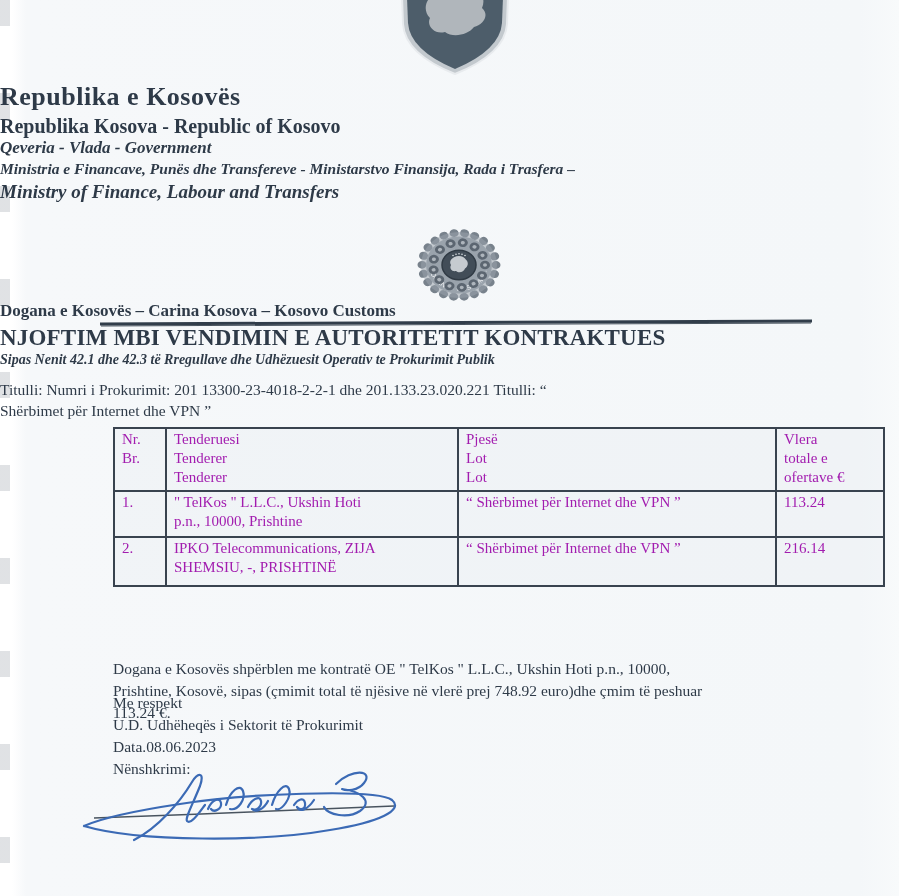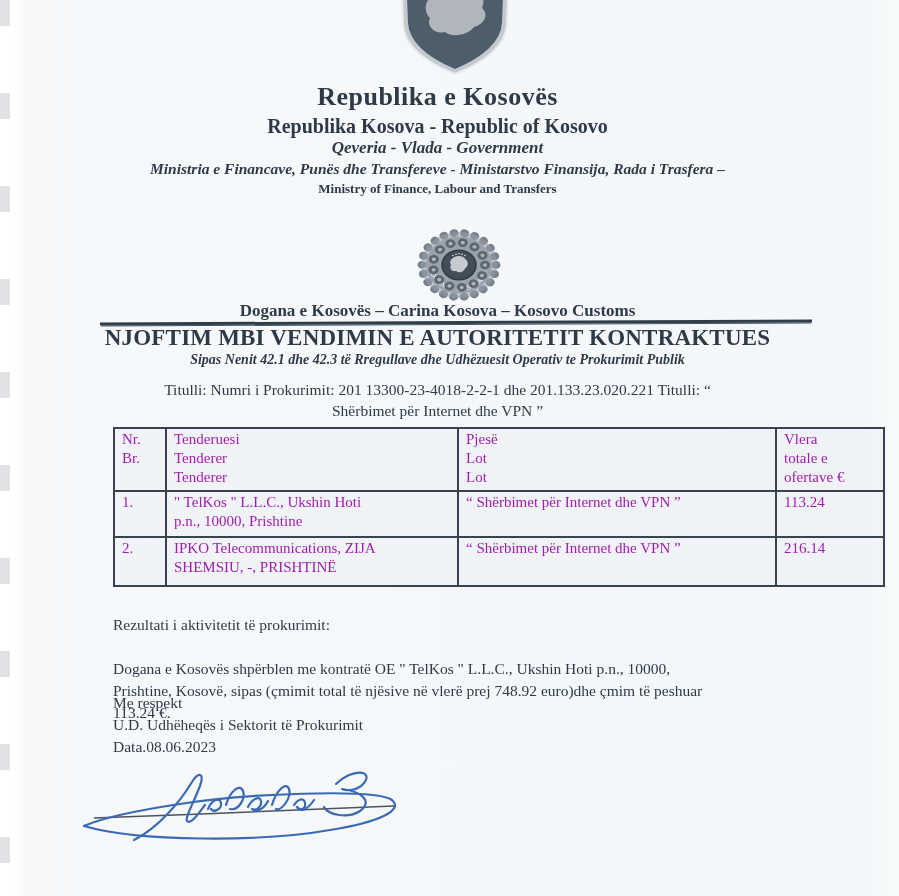--- a/index.html
+++ b/index.html
@@ -3,32 +3,32 @@
 <meta charset="utf-8">
 <style>
   html,body{margin:0;padding:0;}
   body{
     width:899px;height:896px;overflow:hidden;position:relative;
     background:linear-gradient(90deg,#ffffff 0px,#ffffff 12px,#f6f8fa 26px,#f4f7f9 860px,#f8fafb 899px);
     font-family:"Liberation Serif","DejaVu Serif",serif;
     color:#2e3a48;
   }
   .abs{position:absolute;}
-  .ctr{left:0;width:875px;text-align:center;}
+  .ctr{left:0;width:875px;}
   .scan-edge{
     left:0;top:0;width:10px;height:896px;
     background:repeating-linear-gradient(180deg,
       rgba(62,74,90,0.16) 0px, rgba(62,74,90,0.16) 26px,
       rgba(62,74,90,0.0) 26px, rgba(62,74,90,0.0) 93px);
   }
   .h1{top:82px;font-size:26px;font-weight:bold;letter-spacing:.5px;}
   .h2{top:115px;font-size:20px;font-weight:bold;}
   .h3{top:138px;font-size:17px;font-weight:bold;font-style:italic;}
   .h4{top:160px;font-size:15.5px;font-weight:bold;font-style:italic;}
-  .h5{top:181px;font-size:13px;font-weight:bold;}
+  .h5{top:181px;font-size:19px;font-weight:bold;font-style:italic;}
   .dogana{top:301px;font-size:17px;font-weight:bold;}
   .rule{left:100px;top:321px;width:712px;height:3px;background:#313d4a;
         transform:rotate(-0.25deg);box-shadow:0 2px 0 -1px #49545f;}
   .notice-title{top:325px;font-size:23px;font-weight:600;letter-spacing:.2px;}
   .notice-sub{top:352px;font-size:14px;font-weight:bold;font-style:italic;}
   .titulli{top:379px;font-size:15.5px;line-height:21px;white-space:pre-line;}
   table.bids{
     left:113px;top:427px;width:707px;position:absolute;
     border-collapse:collapse;table-layout:fixed;
     font-size:15px;color:#a21caf;background:rgba(228,233,238,0.25);
@@ -127,30 +127,31 @@
     <td class="col-nr">2.</td>
     <td class="col-tender">IPKO Telecommunications, ZIJA
 SHEMSIU, -, PRISHTINË</td>
     <td class="col-lot">“ Shërbimet për Internet dhe VPN ”</td>
     <td class="col-val">216.14</td>
   </tr>
 </tbody>
   </table>
 
 <div class="abs result">
-  <span>Rezultati i aktivitetit të prokurimit:</span><br>
+  <br>
   <span>Dogana e Kosovës shpërblen me kontratë OE " TelKos " L.L.C., Ukshin Hoti p.n., 10000,
 Prishtine, Kosovë, sipas (çmimit total të njësive në vlerë prej 748.92 euro)dhe çmim të peshuar
 113.24 €.</span>
 </div>
 
 <div class="abs sign">
   <div>Me respekt</div>
   <div>U.D. Udhëheqës i Sektorit të Prokurimit</div>
   <div>Data.08.06.2023</div>
+  <div>Nënshkrimi:</div>
 </div>
 
 <div class="abs sig-wrap">
   <svg width="340" height="105" viewBox="0 0 340 105">
     <path d="M 16,58 C 120,54 262,49 316,46" stroke="#49545f" stroke-width="1.4" fill="none"></path>
     <g stroke="#3b6ab5" stroke-width="2.2" fill="none" stroke-linecap="round" stroke-linejoin="round">
       <path d="M 6,66 C 60,82 185,82 252,70 C 302,62 326,50 314,40 C 298,28 162,34 102,44 C 62,50 24,58 6,66"></path>
       <path d="M 56,80 C 80,68 102,42 114,22 C 120,12 127,12 122,26 C 114,46 107,58 109,61 C 113,65 121,53 127,45"></path>
       <path d="M 130,49 C 134,39 142,37 143,43 C 144,49 136,53 133,49"></path>
       <path d="M 148,45 C 152,31 162,23 165,31 C 168,39 160,51 152,49"></path>

